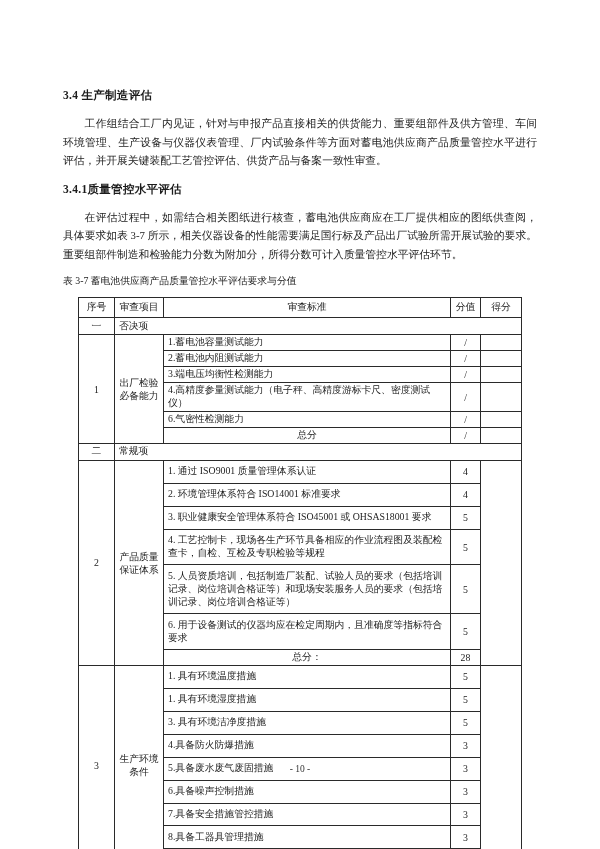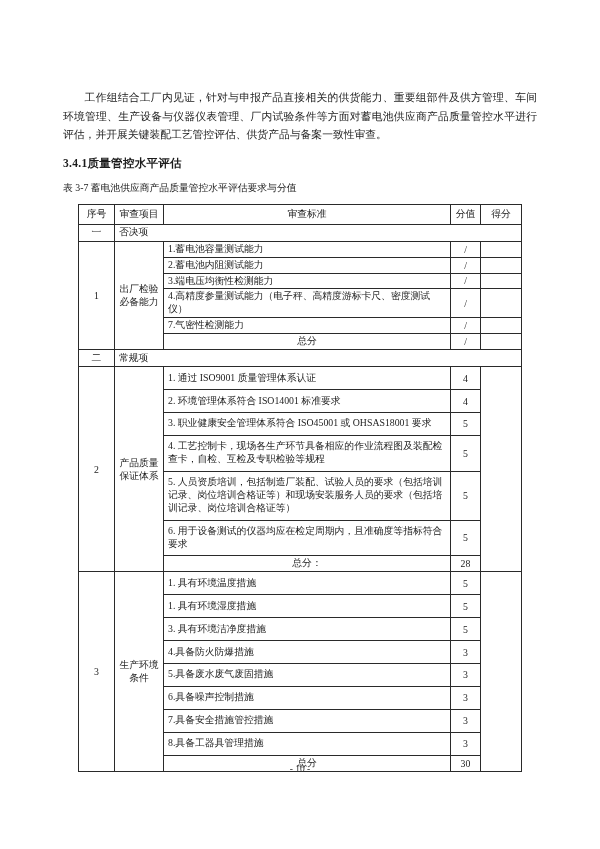--- a/index.html
+++ b/index.html
@@ -64,25 +64,27 @@
     text-align: center;
     font-size: 9.5px;
     color: #333;
   }
 </style>
 </head>
 <body>
 
 <div class="page">
 
+  <div class="heading">3.4 生产制造评估</div>
 
   <p class="para">工作组结合工厂内见证，针对与申报产品直接相关的供货能力、重要组部件及供方管理、车间环境管理、生产设备与仪器仪表管理、厂内试验条件等方面对蓄电池供应商产品质量管控水平进行评估，并开展关键装配工艺管控评估、供货产品与备案一致性审查。</p>
 
   <div class="heading">3.4.1质量管控水平评估</div>
 
+  <p class="para">在评估过程中，如需结合相关图纸进行核查，蓄电池供应商应在工厂提供相应的图纸供查阅，具体要求如表 3-7 所示，相关仪器设备的性能需要满足国行标及产品出厂试验所需开展试验的要求。重要组部件制造和检验能力分数为附加分，所得分数可计入质量管控水平评估环节。</p>
 
   <div class="table-caption">表 3-7 蓄电池供应商产品质量管控水平评估要求与分值</div>
 
   <table class="eval">
     <colgroup>
       <col style="width:36px">
       <col style="width:49px">
       <col style="width:287px">
       <col style="width:30px">
       <col style="width:41px">
@@ -115,21 +117,21 @@
           <td class="c-crit">3.端电压均衡性检测能力</td>
           <td class="c-score">/</td>
           <td class="c-earned"></td>
         </tr>
         <tr class="dense">
           <td class="c-crit">4.高精度参量测试能力（电子秤、高精度游标卡尺、密度测试仪）</td>
           <td class="c-score">/</td>
           <td class="c-earned"></td>
         </tr>
         <tr class="dense">
-          <td class="c-crit">7.气密性检测能力</td>
+          <td class="c-crit">6.气密性检测能力</td>
           <td class="c-score">/</td>
           <td class="c-earned"></td>
         </tr>
         <tr class="dense total-row">
           <td class="c-crit">总分</td>
           <td class="c-score">/</td>
           <td class="c-earned"></td>
         </tr>
         <tr class="cat-row">
           <td class="c-idx">二</td>

